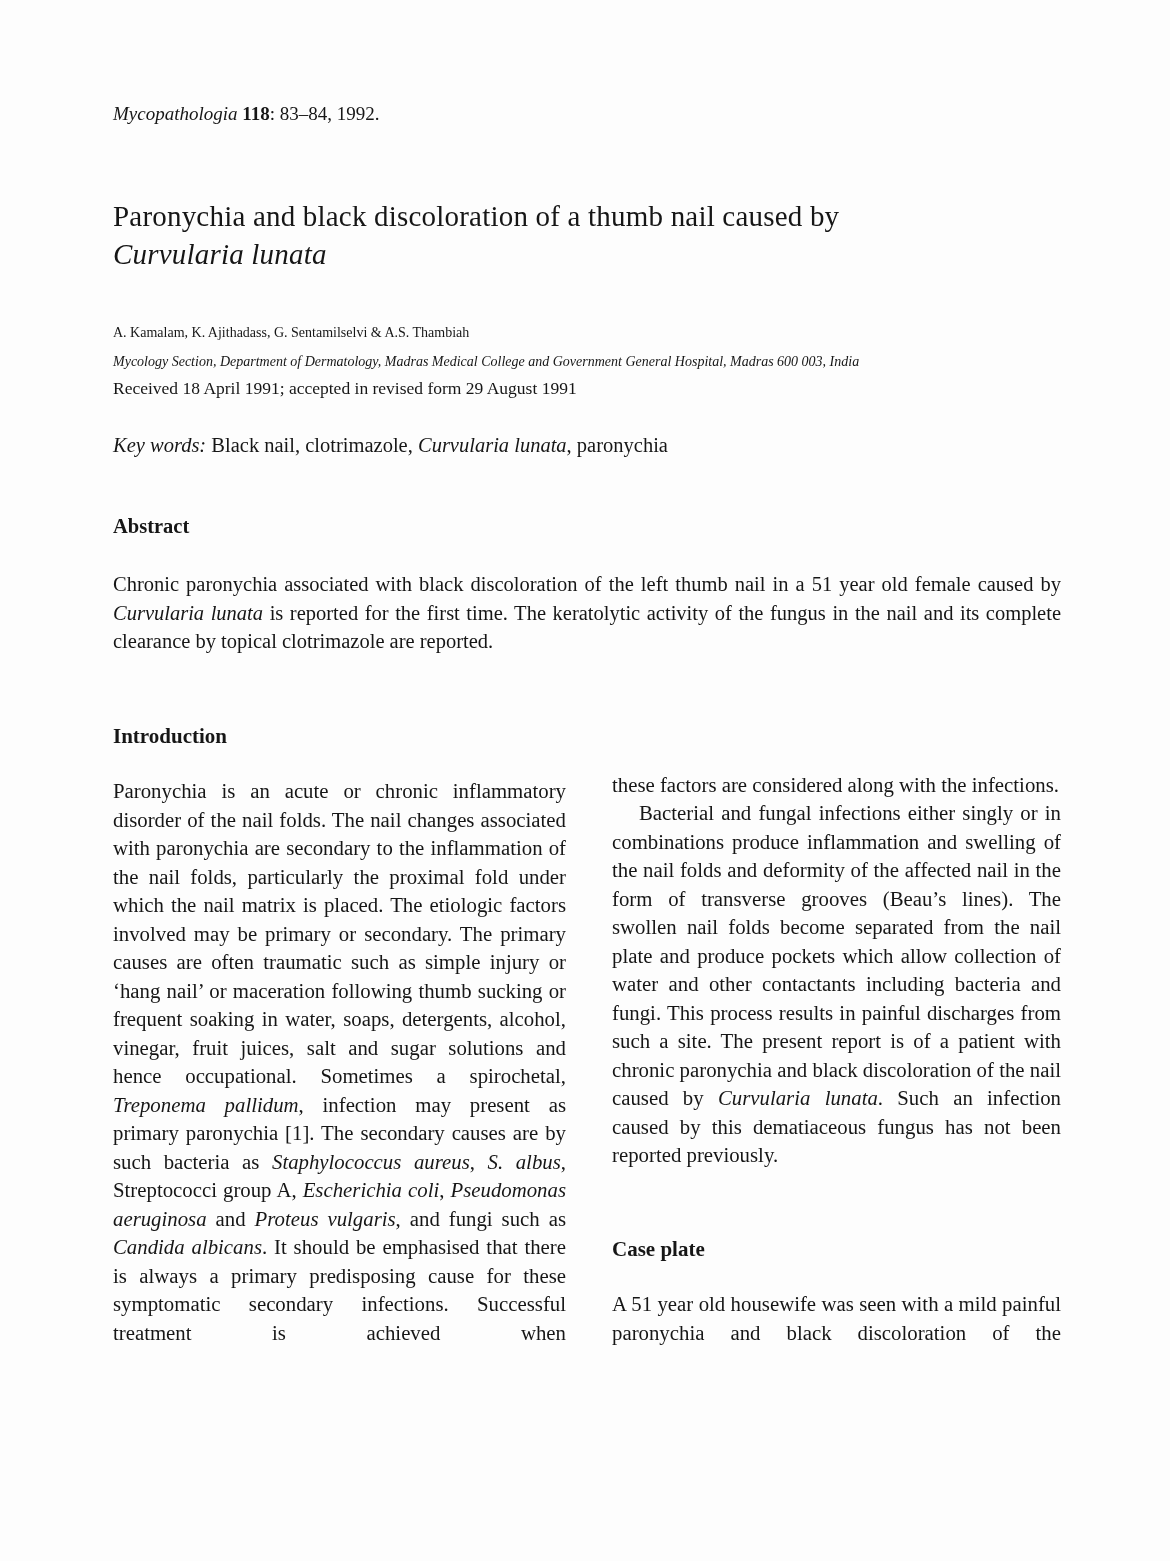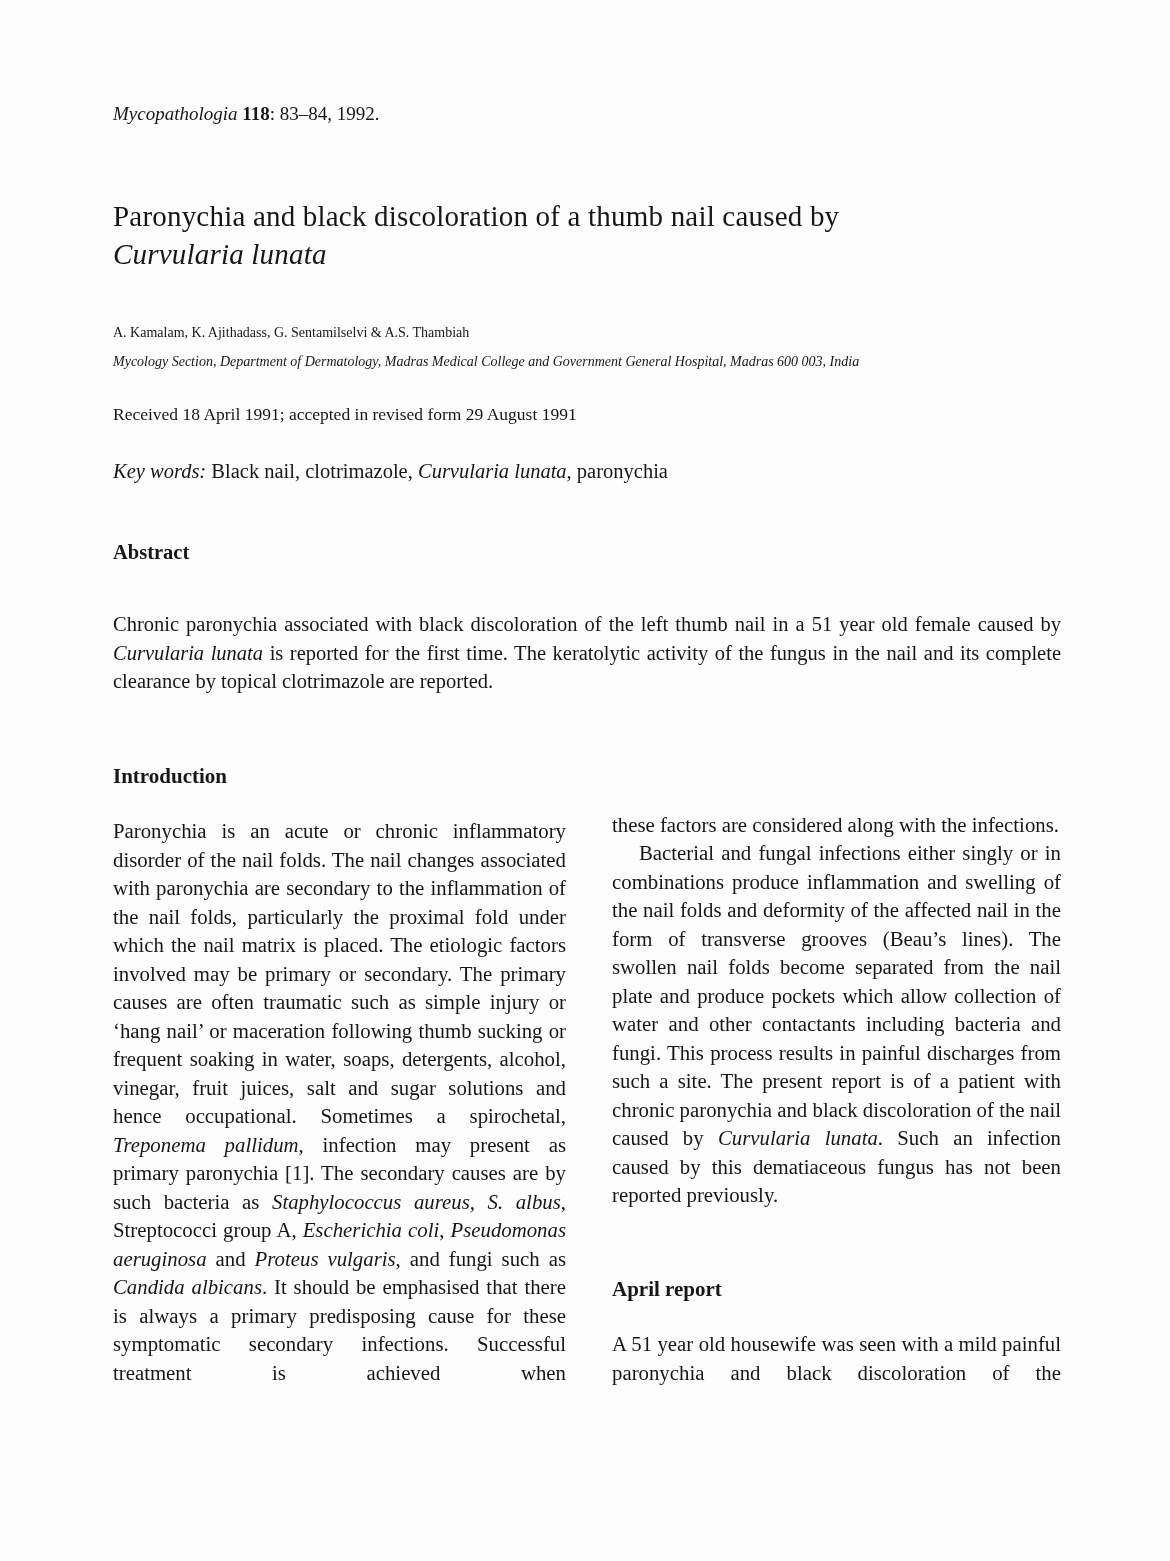--- a/index.html
+++ b/index.html
@@ -36,37 +36,36 @@
     letter-spacing: 0.2px;
   }
   .article-title .title-line2 { font-style: italic; }
   .byline {
     margin-top: 46px;
     font-size: 14px;
     line-height: 28.5px;
   }
   .affiliation { font-style: italic; }
   .received {
-    margin-top: 26px;
     font-size: 17.5px;
     line-height: 24px;
   }
   .keywords {
     margin-top: 31px;
     font-size: 20.5px;
     line-height: 28.5px;
   }
   .abstract-heading {
     margin-top: 52px;
     font-size: 20.5px;
     line-height: 28.5px;
     font-weight: bold;
   }
   .abstract-body {
-    margin-top: 44px;
+    margin-top: 30px;
     font-size: 20.5px;
     line-height: 28.6px;
     text-align: justify;
   }
   .columns {
     margin-top: 66px;
     display: flex;
     gap: 46px;
     align-items: flex-end;
   }
@@ -118,19 +117,19 @@
   <div class="columns">
 
     <div class="col-left">
       <h2 class="section-heading">Introduction</h2>
       <p class="body-para cut"><span>Paronychia is an acute or chronic inflammatory disorder of the nail folds. The nail changes associated with paronychia are secondary to the inflammation of the nail folds, particularly the proximal fold under which the nail matrix is placed. The etiologic factors involved may be primary or secondary. The primary causes are often traumatic such as simple injury or ‘hang nail’ or maceration following thumb sucking or frequent soaking in water, soaps, detergents, alcohol, vinegar, fruit juices, salt and sugar solutions and hence occupational. Sometimes a spirochetal, </span><span class="it">Treponema pallidum</span><span>, infection may present as primary paronychia [1]. The secondary causes are by such bacteria as </span><span class="it">Staphylococcus aureus</span><span>, </span><span class="it">S. albus</span><span>, Streptococci group A, </span><span class="it">Escherichia coli</span><span>, </span><span class="it">Pseudomonas aeruginosa</span><span> and </span><span class="it">Proteus vulgaris</span><span>, and fungi such as </span><span class="it">Candida albicans</span><span>. It should be emphasised that there is always a primary predisposing cause for these symptomatic secondary infections. Successful treatment is achieved when</span></p>
     </div>
 
     <div class="col-right">
       <p class="body-para"><span>these factors are considered along with the infections.</span></p>
       <p class="body-para indent"><span>Bacterial and fungal infections either singly or in combinations produce inflammation and swelling of the nail folds and deformity of the affected nail in the form of transverse grooves (Beau’s lines). The swollen nail folds become separated from the nail plate and produce pockets which allow collection of water and other contactants including bacteria and fungi. This process results in painful discharges from such a site. The present report is of a patient with chronic paronychia and black discoloration of the nail caused by </span><span class="it">Curvularia lunata</span><span>. Such an infection caused by this dematiaceous fungus has not been reported previously.</span></p>
-      <h2 class="section-heading case">April report</h2>
+      <h2 class="section-heading case">Case plate</h2>
       <p class="body-para cut"><span>A 51 year old housewife was seen with a mild painful paronychia and black discoloration of the</span></p>
     </div>
 
   </div>
 
 </div>
 
 </body></html>

